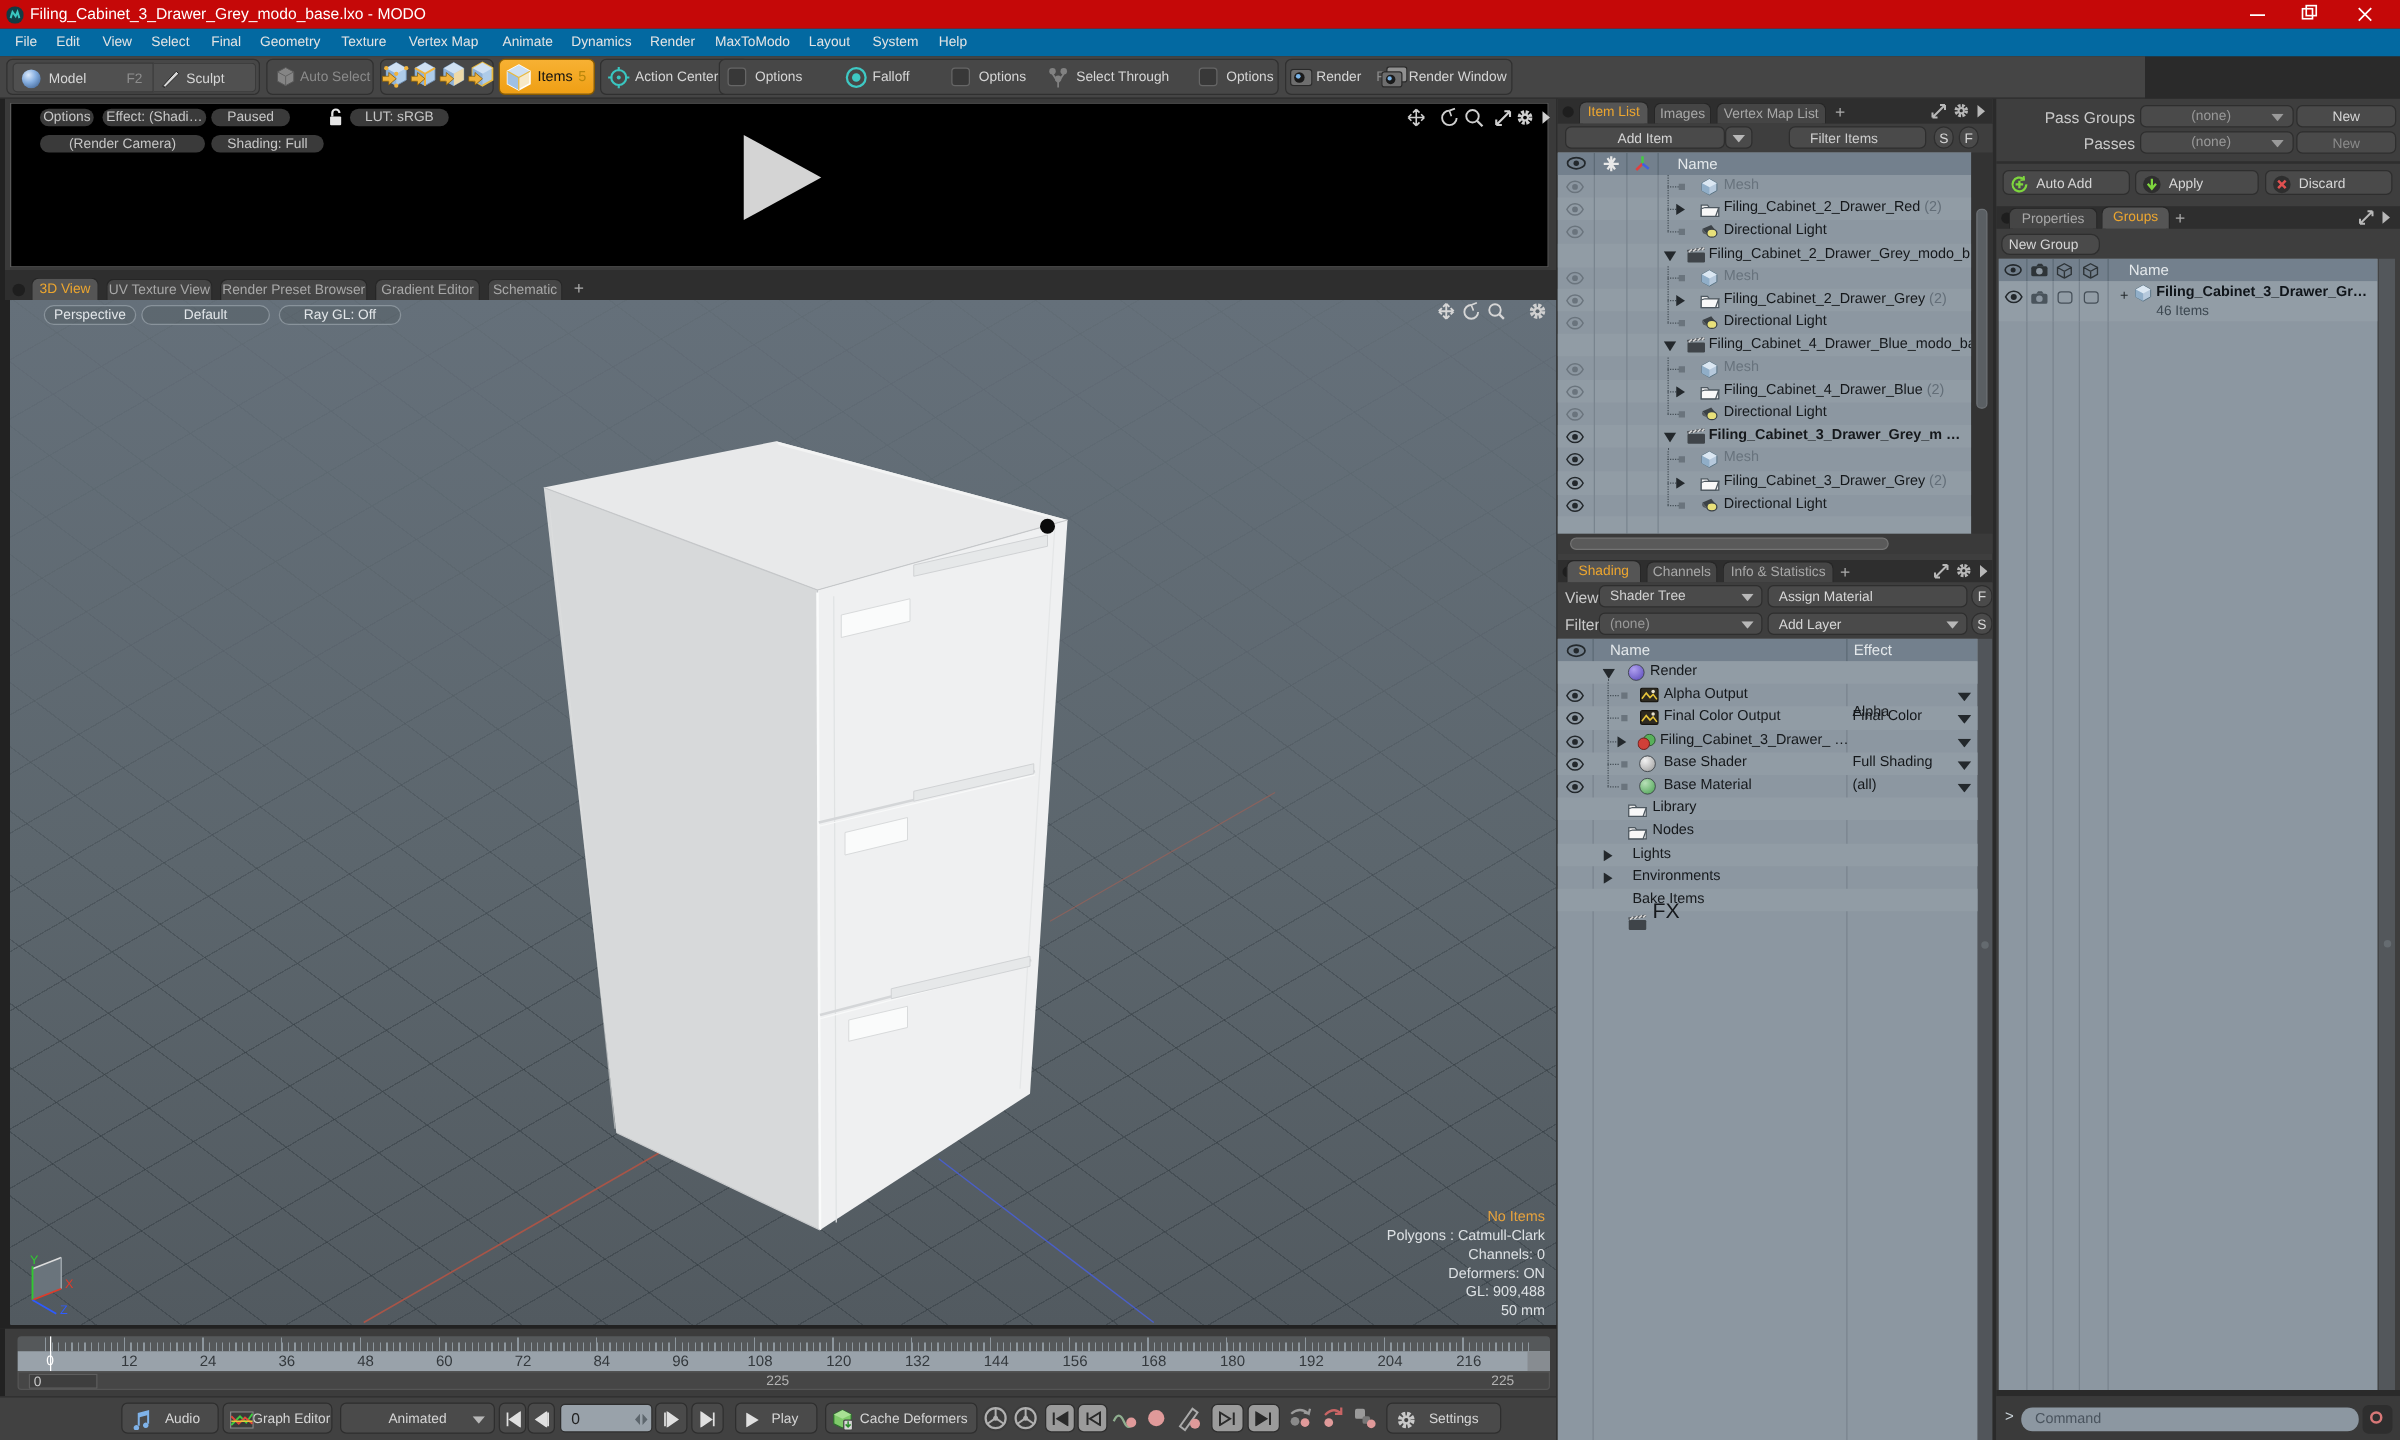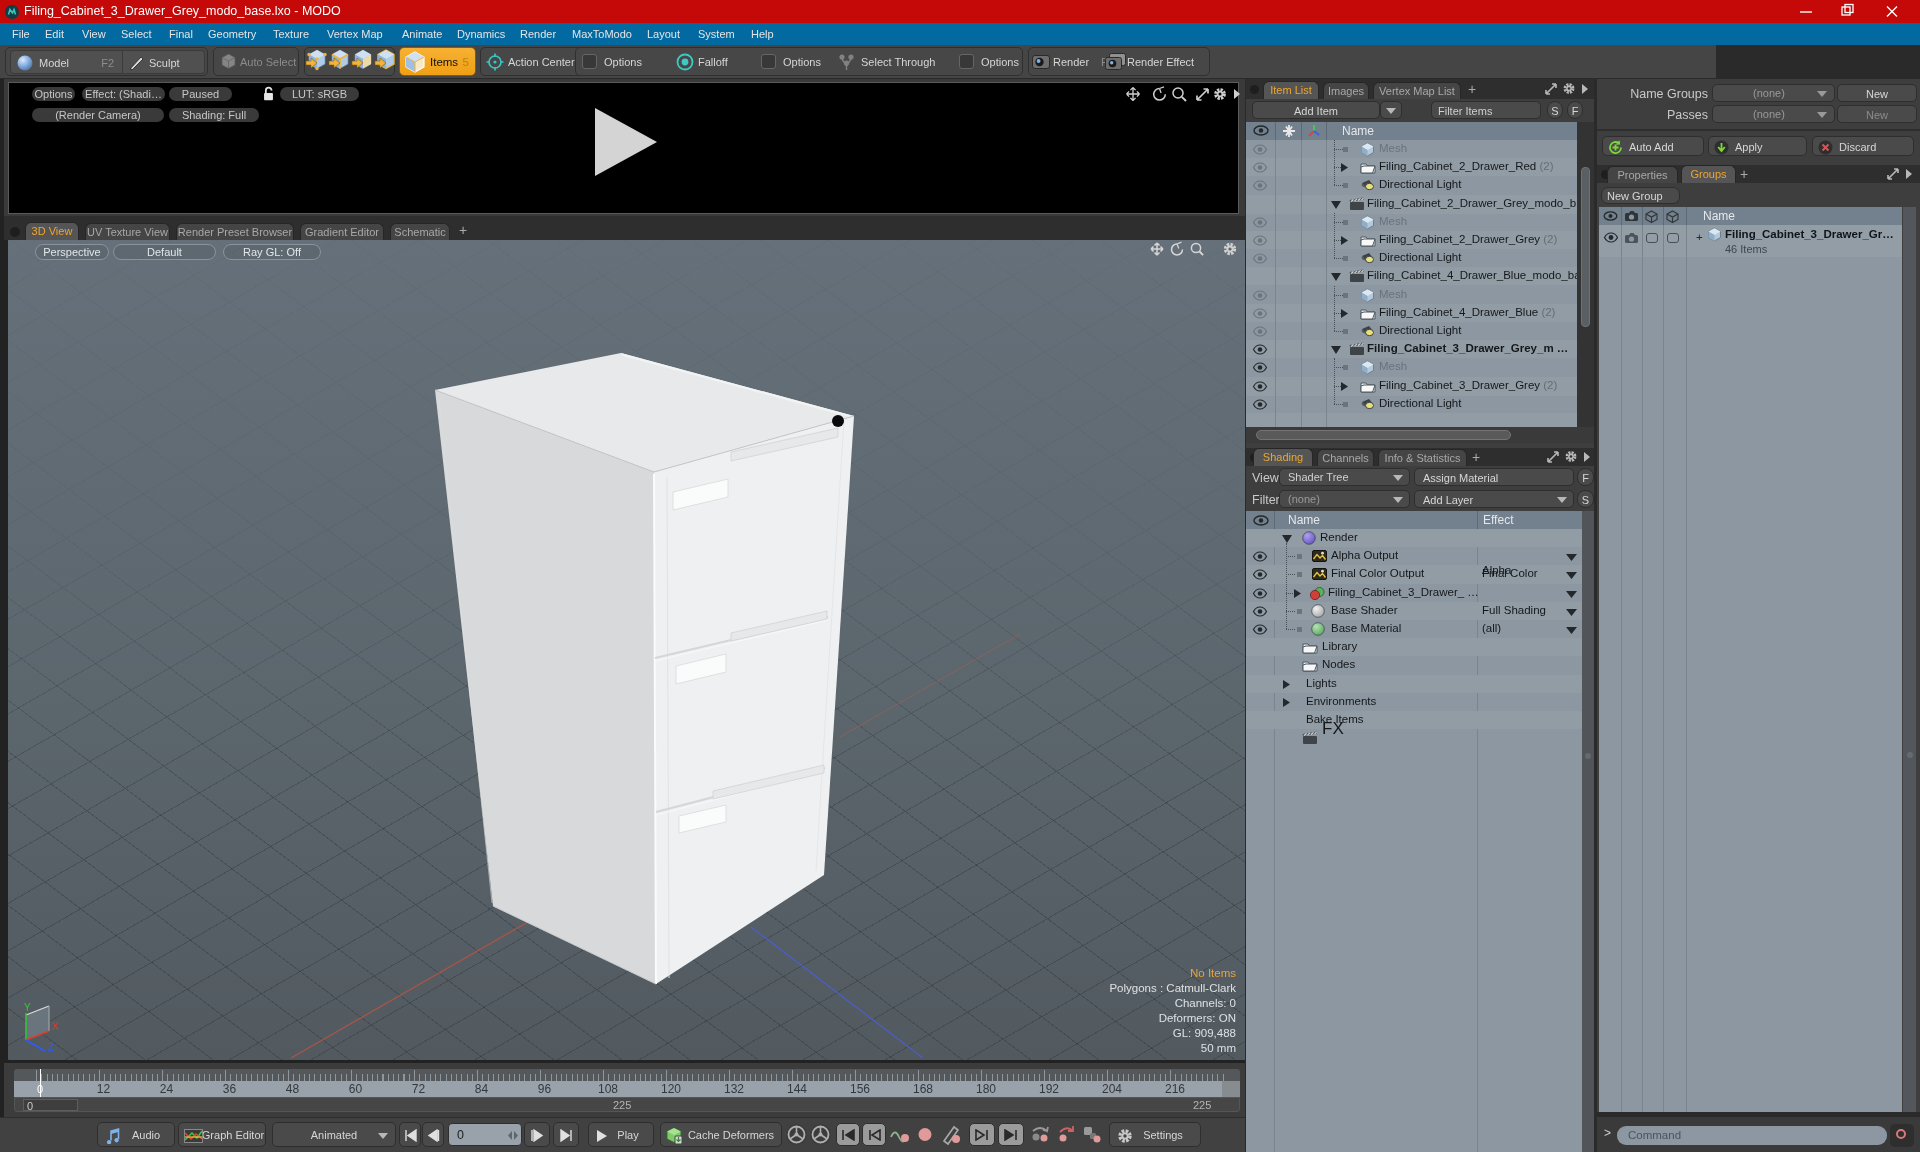--- a/index.html
+++ b/index.html
@@ -137,21 +137,21 @@
         <circle cx="6.6" cy="6" r="1.9" fill="#7ab4e8"></circle>
     </svg>
     <span class="tbtn" style="left:24px">Render</span>
     <span class="tbtn" style="left:72px;color:#8d8d8d">F9</span>
     <svg class="abs" style="left:76px;top:5px" width="21" height="18" viewBox="0 0 21 18">
       <rect x="4.5" y="0.5" width="16" height="12" rx="2" fill="#909090" stroke="#2a2a2a"></rect>
       <rect x="0.5" y="4.5" width="16" height="12" rx="2" fill="#6e6e6e" stroke="#2a2a2a"></rect>
       <circle cx="7.5" cy="10.5" r="3.8" fill="#1a1a1a"></circle>
         <circle cx="6.7" cy="9.7" r="1.7" fill="#7ab4e8"></circle>
     </svg>
-    <span class="tbtn" style="left:98px">Render Effect</span>
+    <span class="tbtn" style="left:98px">Render Window</span>
   </div>
 </div>
 <svg class="abs" style="left:305px;top:48px;z-index:5" width="92" height="28" viewBox="0 0 92 28">
   <defs>
     <linearGradient id="cubeTop" x1="0" y1="0" x2="0" y2="1">
       <stop offset="0" stop-color="#cfe0f2"></stop>
         <stop offset="1" stop-color="#a8c4e4"></stop>
     </linearGradient>
   </defs>
   <g id="cubes">
@@ -456,21 +456,21 @@
       <circle cx="25" cy="6.5" r="2.9" fill="#b8b8b8" stroke="none"></circle>
       <circle cx="25" cy="6.5" r="1.3" fill="#2e2e2e" stroke="none"></circle>
       <path d="M38 2 l6 5 -6 5 Z" fill="#b8b8b8" stroke="none"></path>
     </svg>
   </div>
   <div class="abs" style="left:0;top:20px;width:352px;height:23px;background:#3e3e3e">
     <div class="btn" style="left:6px;top:2px;width:128px;height:18px;line-height:18px">Add Item</div>
     <div class="btn" style="left:134px;top:2px;width:22px;height:18px"><svg style="margin-top:6px" width="10" height="6">
           <path d="M0 0 h10 l-5 6 Z" fill="#b8b8b8"></path>
         </svg></div>
-    <div class="btn" style="left:185px;top:2px;width:110px;height:18px;line-height:18px;color:#cfcfcf;text-align:left;padding-left:6px">Filter Items</div>
+    <div class="btn" style="left:185px;top:2px;width:110px;height:18px;line-height:18px;color:#cfcfcf;text-align:left;padding-left:16px">Filter Items</div>
     <div class="btn" style="left:301px;top:2px;width:16px;height:18px;line-height:18px;border-radius:8px">S</div>
     <div class="btn" style="left:321px;top:2px;width:16px;height:18px;line-height:18px;border-radius:8px">F</div>
   </div>
   <div id="itemtree" class="abs treebg" style="left:0;top:43px;width:331px;height:305px;overflow:hidden">
     <div class="abs thead" style="left:0;top:0;width:331px;height:18px">
       <span class="abs" style="left:96px;top:2px">Name</span>
       <svg class="abs" style="left:7px;top:3px" width="16" height="11" viewBox="0 0 16 11">
         <ellipse cx="8" cy="5.5" rx="7" ry="4.5" fill="none" stroke="#23282c" stroke-width="1.4"></ellipse>
         <circle cx="8" cy="5.5" r="2.2" fill="#23282c"></circle>
       </svg>
@@ -876,21 +876,21 @@
           <rect x="1" y="5" width="14" height="8" rx="1" fill="#3f4449"></rect>
           <path d="M1 5 L15 2.5 L14.5 0.5 L0.5 3 Z" fill="#53585d"></path>
           <path d="M2 4.7 l2.5 -2.2 M5.5 4.1 l2.5 -2.2 M9 3.5 l2.5 -2.2 M12.5 2.9 l2 -1.8" stroke="#d8d8d8" stroke-width="1.1"></path>
         </svg>
         <span class="abs" style="left:76px;top:190px;color:#15181b;font-size:17px">FX</span>
     </div>
   </div>
 </div>
 
 <div id="panelB" class="abs" style="left:1597px;top:79px;width:323px;height:1073px;background:#3e3e3e">
-  <span class="abs" style="left:0;top:8px;width:111px;text-align:right;color:#c9c9c9;font-size:12.5px">Name Groups</span>
+  <span class="abs" style="left:0;top:8px;width:111px;text-align:right;color:#c9c9c9;font-size:12.5px">Pass Groups</span>
   <div class="drop" style="left:115px;top:5px;width:123px;height:18px">
     <span style="position:absolute;left:40px;top:2px">(none)</span>
     <svg class="abs" style="right:7px;top:6px" width="10" height="6">
         <path d="M0 0 h10 l-5 6 Z" fill="#9a9a9a"></path>
       </svg>
   </div>
   <div class="btn" style="left:240px;top:5px;width:80px;height:18px;line-height:18px">New</div>
   <span class="abs" style="left:0;top:29px;width:111px;text-align:right;color:#c9c9c9;font-size:12.5px">Passes</span>
   <div class="drop" style="left:115px;top:26px;width:123px;height:18px">
     <span style="position:absolute;left:40px;top:2px">(none)</span>

